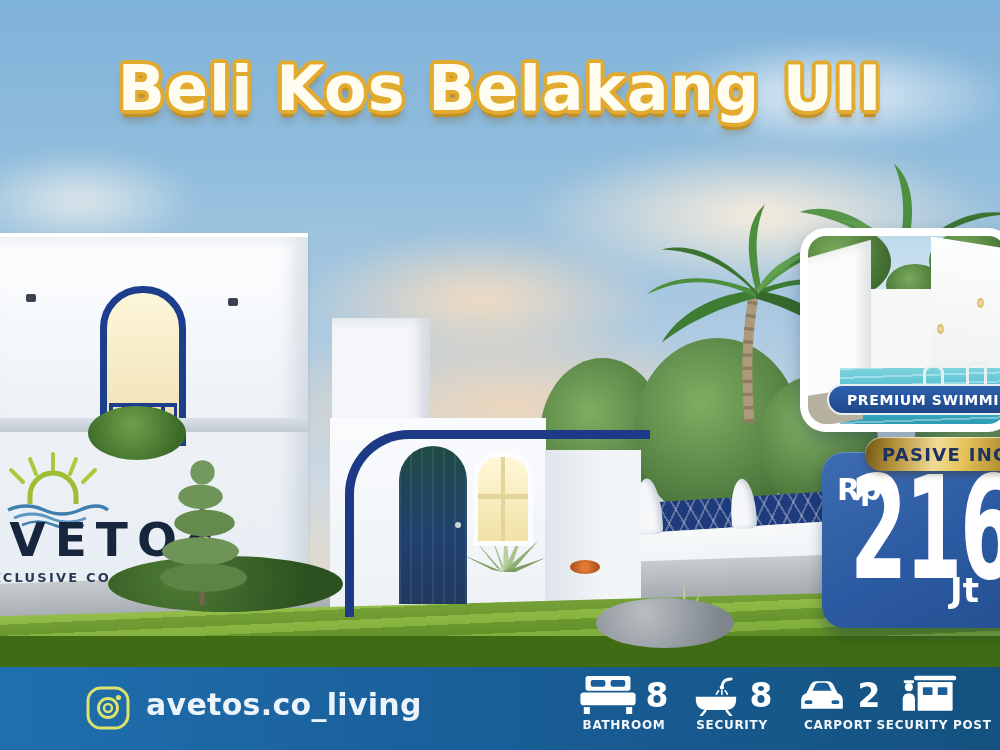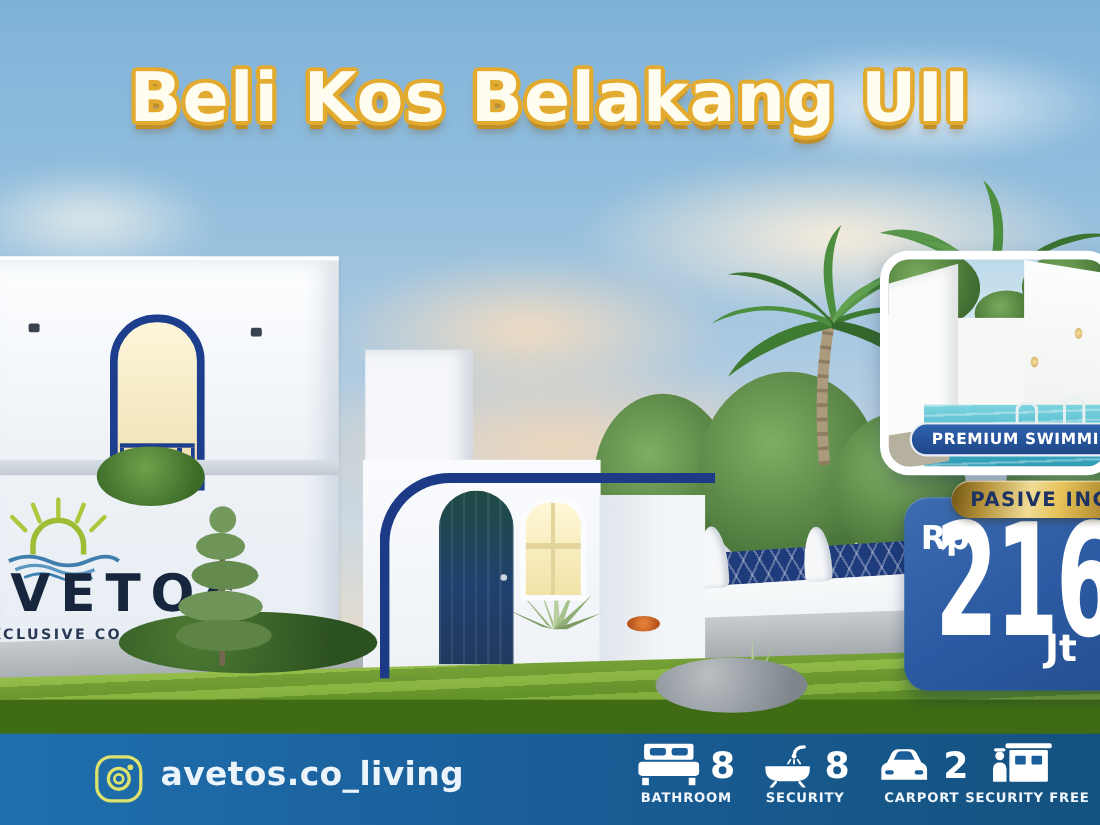--- a/index.html
+++ b/index.html
@@ -355,17 +355,17 @@
           <rect x="16" y="2" width="48" height="5" rx="2" fill="#fff"></rect>
           <rect x="20" y="9" width="40" height="33" rx="1.5" fill="#fff"></rect>
           <rect x="26" y="15" width="11" height="9" rx="1" fill="#1a5f9a"></rect>
           <rect x="43" y="15" width="11" height="9" rx="1" fill="#1a5f9a"></rect>
           <rect x="4" y="7" width="12" height="3.5" rx="1.7" fill="#fff"></rect>
           <circle cx="10" cy="15" r="4.6" fill="#fff"></circle>
           <path d="M3,42 v-13 q0,-7 7,-7 q7,0 7,7 v13 z" fill="#fff"></path>
         </svg>
         <span class="cnt"></span>
       </div>
-      <div class="lbl">SECURITY FREE</div>
+      <div class="lbl">SECURITY POST</div>
     </div>
   </div>
 
 </div>
 
 </body></html>

